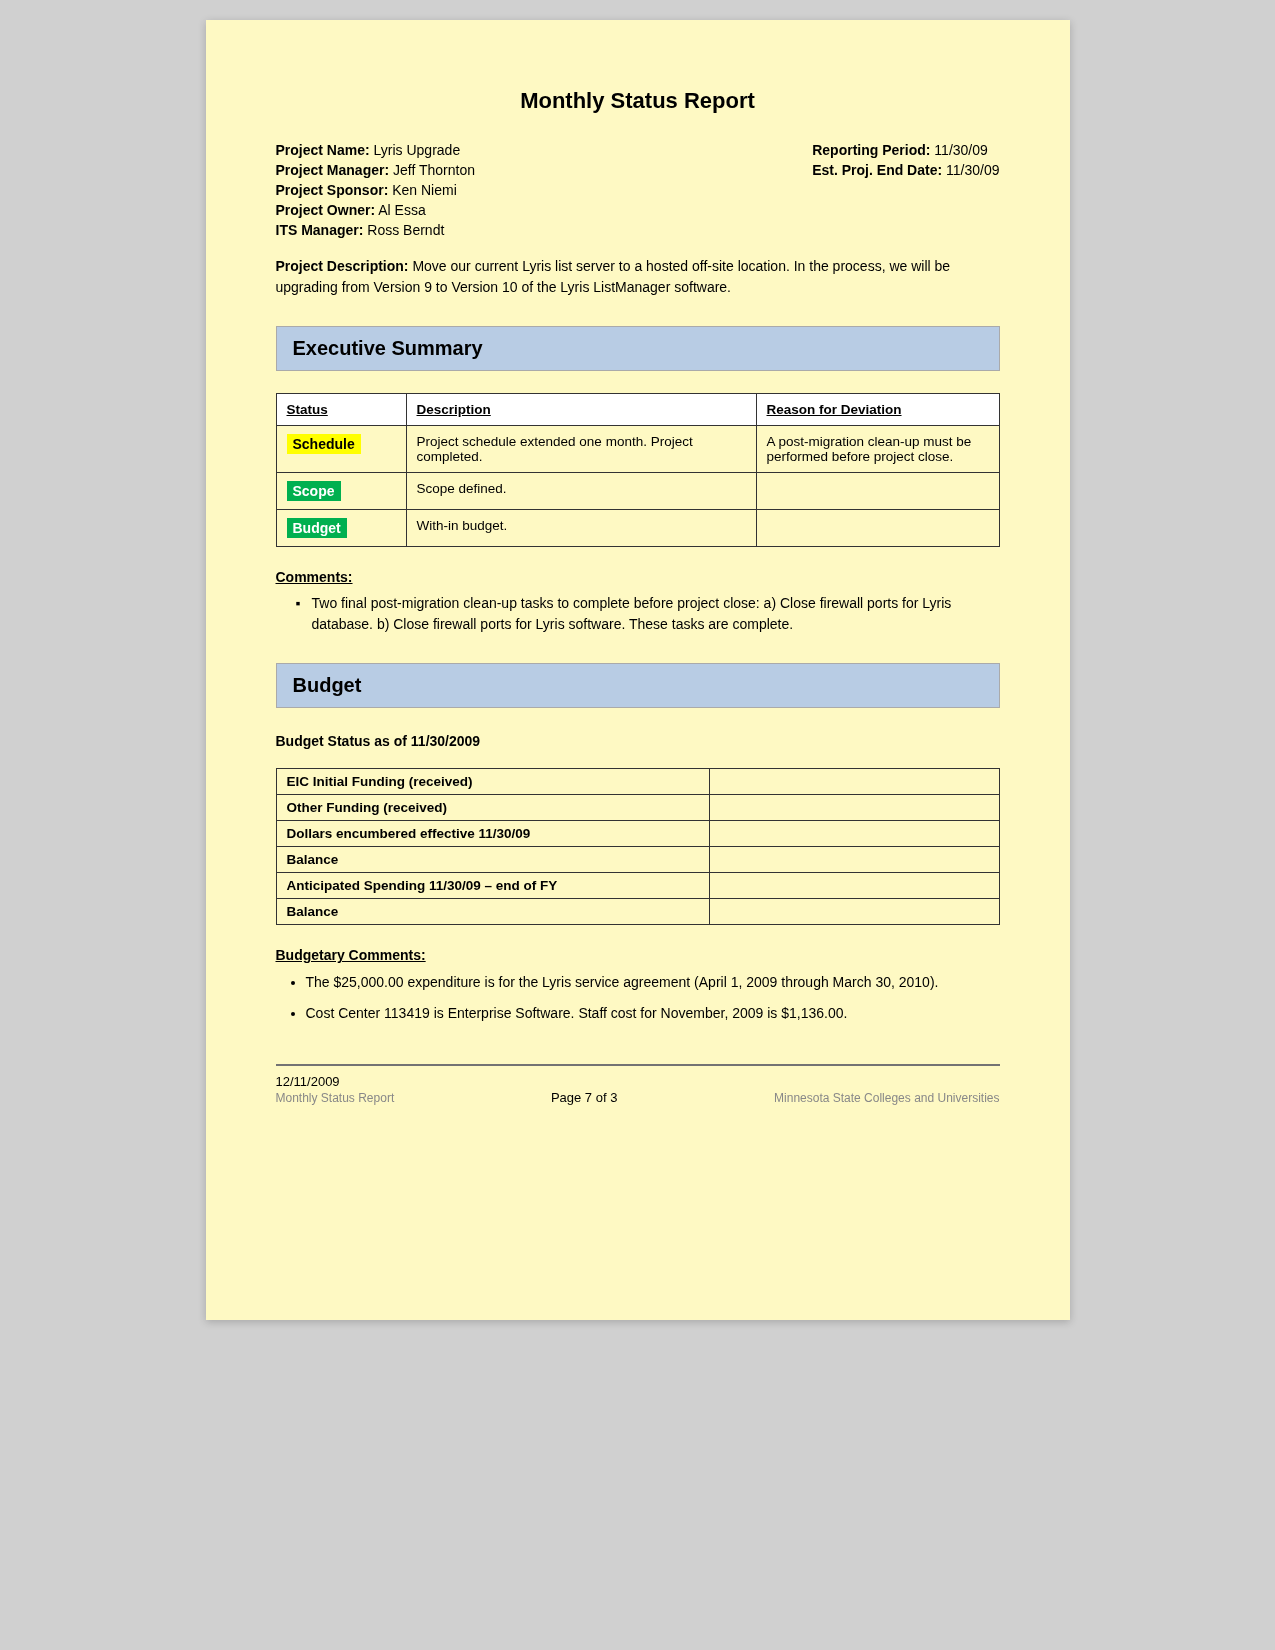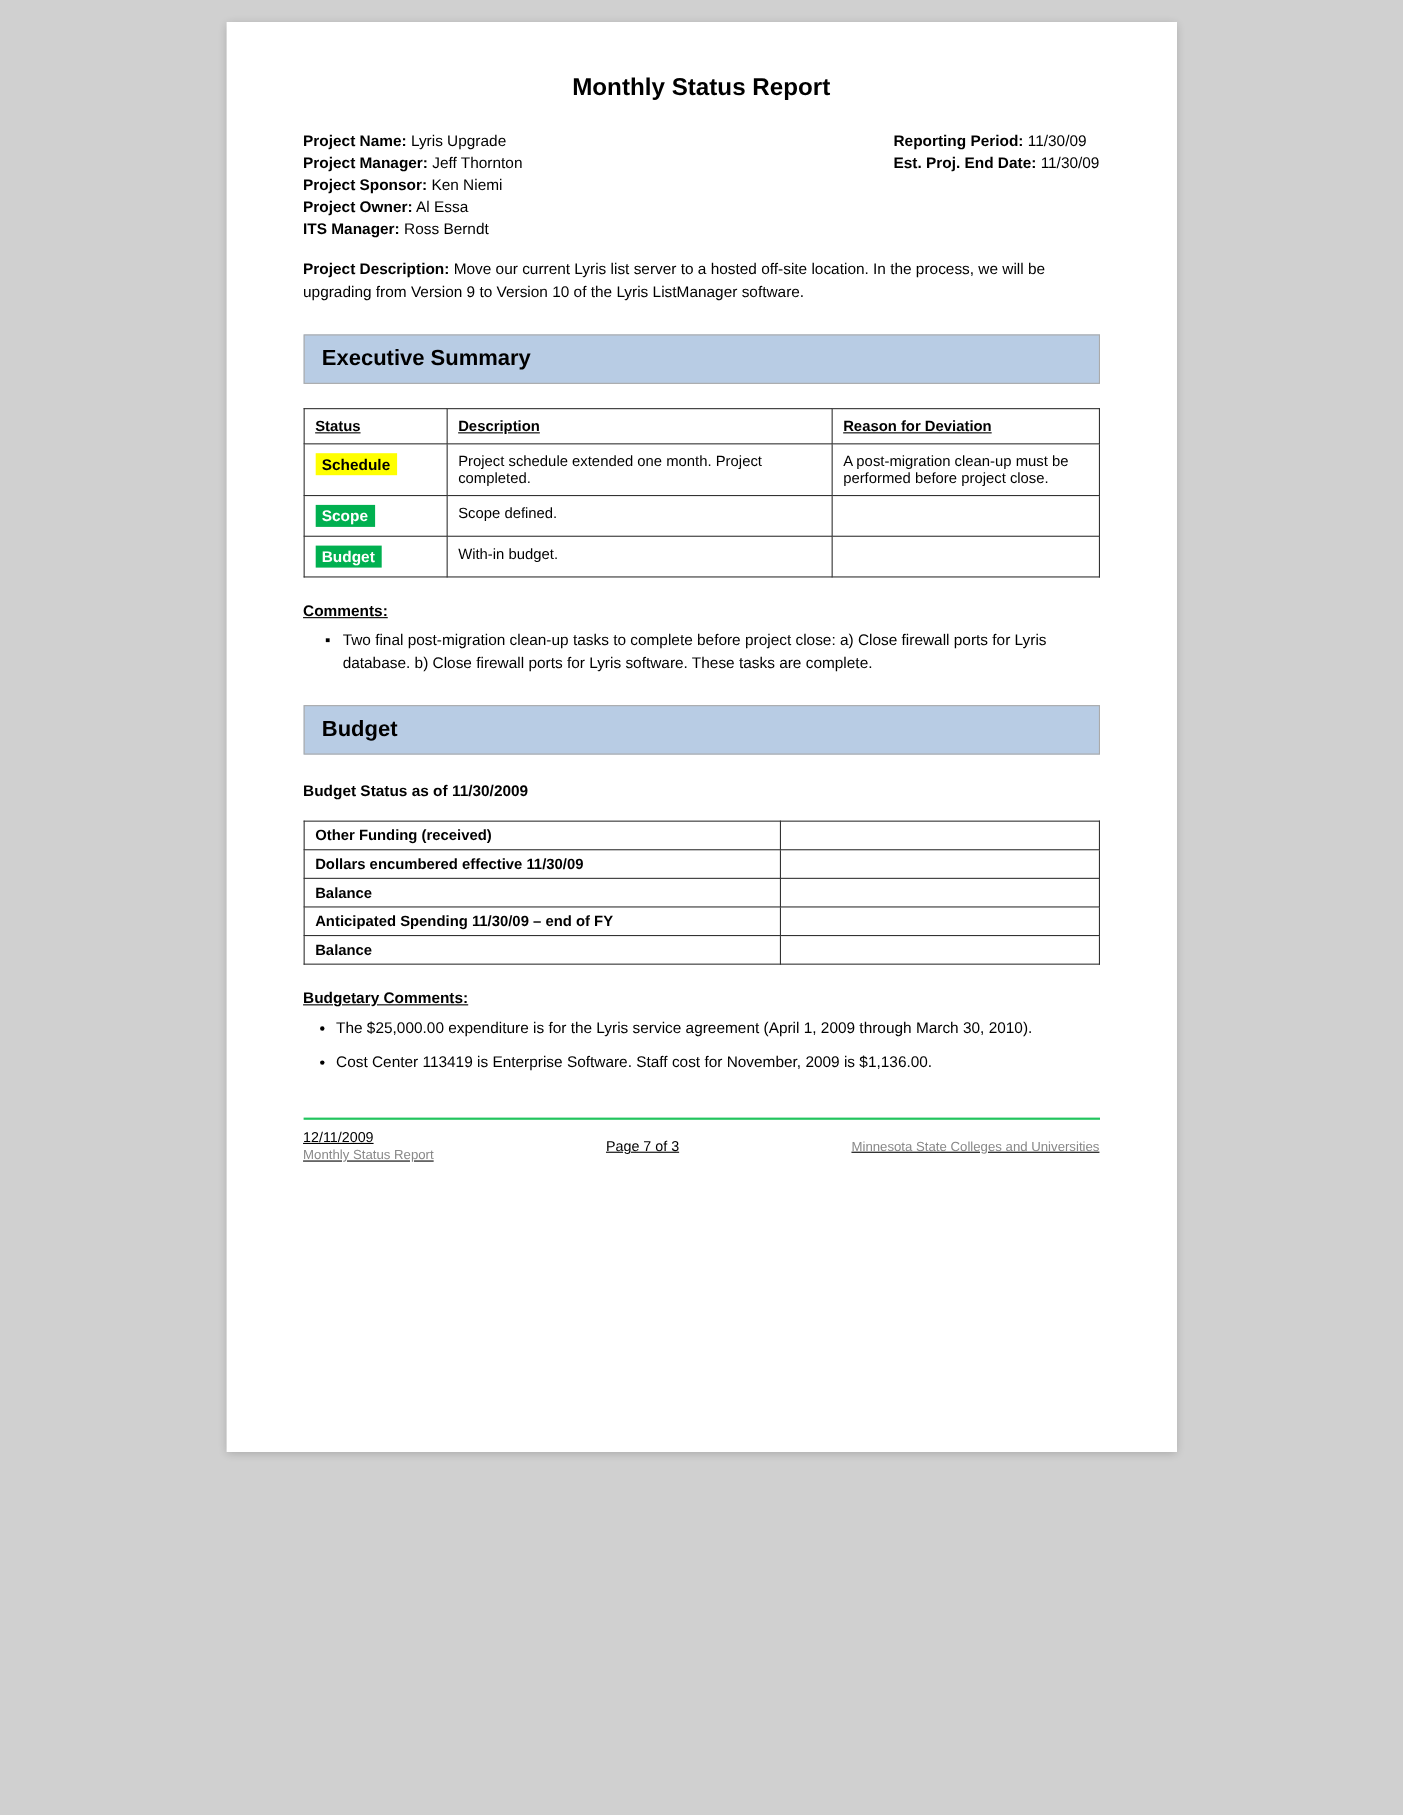--- a/index.html
+++ b/index.html
@@ -6,24 +6,24 @@
     body {
       background: #d0d0d0;
       display: flex;
       justify-content: center;
       align-items: flex-start;
       min-height: 100vh;
       padding: 20px;
       font-family: Arial, sans-serif;
     }
     .page {
-      background: #ffffff;
+      background: #fef9c3;
       width: 864px;
       min-height: 1300px;
-      padding: 46px 70px;
+      padding: 68px 70px;
       position: relative;
       box-shadow: 0 2px 8px rgba(0,0,0,0.2);
     }
     .page-title {
       text-align: center;
       font-size: 22px;
       font-weight: bold;
       margin-bottom: 28px;
     }
     .meta-section {
@@ -161,27 +161,26 @@
     .budgetary-list {
       list-style: disc;
       padding-left: 30px;
     }
     .budgetary-list li {
       font-size: 14px;
       line-height: 1.6;
       margin-bottom: 8px;
     }
     .footer {
-      border-top: 2px solid #22c55e;
+      border-top: 2px solid #737373;
       padding-top: 8px;
       display: flex;
       justify-content: space-between;
-      align-items: center;
+      align-items: flex-end;
       margin-top: 40px;
-      text-decoration: underline;
     }
     .footer-left {
       display: flex;
       flex-direction: column;
       gap: 2px;
     }
     .footer-date {
       font-size: 13px;
     }
     .footer-subtitle {
@@ -292,20 +291,24 @@
   <div class="section-header">
     <div class="section-header-text">Budget</div>
   </div>
 
   <div class="budget-status-title">
     <div>Budget Status as of 11/30/2009</div>
   </div>
 
   <table class="budget-table">
     <tbody>
+      <tr>
+        <td>EIC Initial Funding (received)</td>
+        <td></td>
+      </tr>
       <tr>
         <td>Other Funding (received)</td>
         <td></td>
       </tr>
       <tr>
         <td>Dollars encumbered effective 11/30/09</td>
         <td></td>
       </tr>
       <tr>
         <td>Balance</td>

